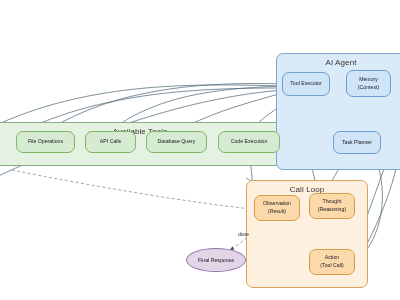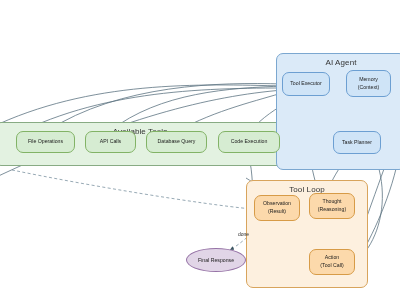--- a/index.html
+++ b/index.html
@@ -160,21 +160,21 @@
 
   <div class="container-box tools-box" style="left:-6px; top:122px; width:292px; height:44px;">
     <span class="container-title">Available Tools</span>
   </div>
 
   <div class="container-box agent-box" style="left:276px; top:53px; width:130px; height:117px;">
     <span class="container-title">AI Agent</span>
   </div>
 
   <div class="container-box react-box" style="left:246px; top:180px; width:122px; height:108px;">
-    <span class="container-title">Tool Loop</span>
+    <span class="container-title">Call Loop</span>
   </div>
 
   <div class="node green" style="left:16px; top:131px; width:59px; height:22px;">
     <span>File Operations</span>
   </div>
   <div class="node green" style="left:85px; top:131px; width:51px; height:22px;">
     <span>API Calls</span>
   </div>
   <div class="node green" style="left:146px; top:131px; width:61px; height:22px;">
     <span>Database Query</span>

